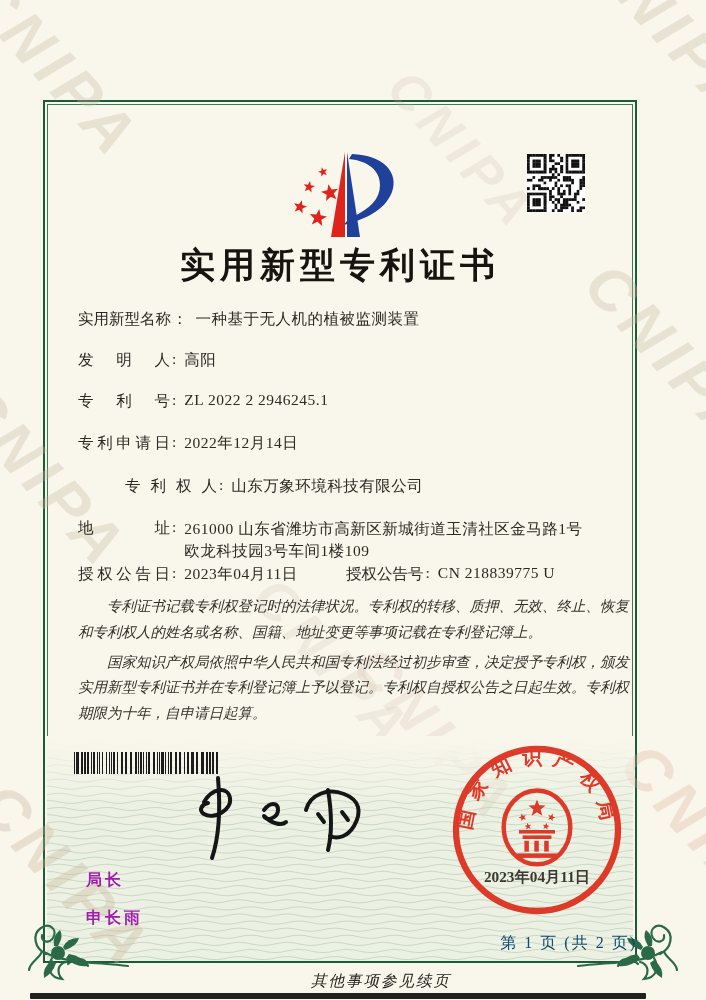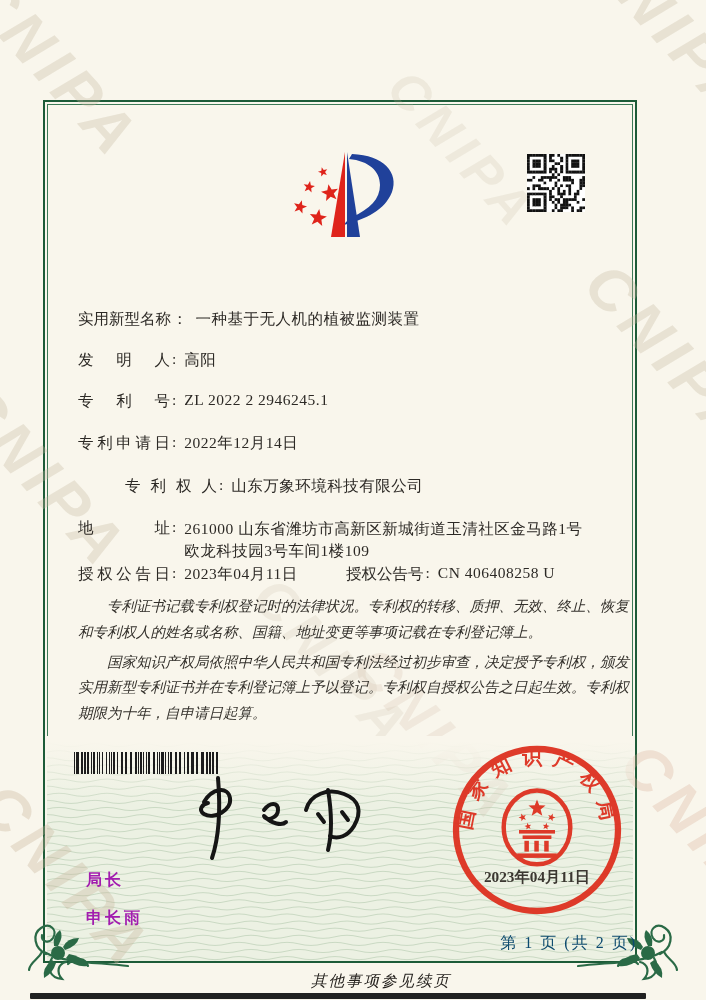--- a/index.html
+++ b/index.html
@@ -551,20 +551,21 @@
       <rect x="13.81" y="55.24" width="3" height="3" fill="#111"></rect>
       <rect x="16.57" y="38.67" width="3" height="3" fill="#111"></rect>
       <rect x="16.57" y="41.43" width="3" height="3" fill="#111"></rect>
       <rect x="16.57" y="44.19" width="3" height="3" fill="#111"></rect>
       <rect x="16.57" y="46.95" width="3" height="3" fill="#111"></rect>
       <rect x="16.57" y="49.71" width="3" height="3" fill="#111"></rect>
       <rect x="16.57" y="52.48" width="3" height="3" fill="#111"></rect>
       <rect x="16.57" y="55.24" width="3" height="3" fill="#111"></rect>
     </svg>
 
+  <div class="abs title">实用新型专利证书</div>
 
   <div class="abs row" style="top:309px;font-family:Liberation Mono, monospace;">
     <span class="flabel">实用新型名称</span><span class="colon">：</span><span class="fvalue">一种基于无人机的植被监测装置</span>
   </div>
   <div class="abs row" style="top:350px;">
     <span class="flabel">发明人</span><span class="colon">:</span><span class="fvalue">高阳</span>
   </div>
   <div class="abs row" style="top:391px;">
     <span class="flabel">专利号</span><span class="colon">:</span><span class="fvalue">ZL 2022 2 2946245.1</span>
   </div>
@@ -572,21 +573,21 @@
     <span class="flabel">专利申请日</span><span class="colon">:</span><span class="fvalue">2022年12月14日</span>
   </div>
   <div class="abs row" style="top:476px;margin-left:47px;">
     <span class="flabel">专利权人</span><span class="colon">:</span><span class="fvalue">山东万象环境科技有限公司</span>
   </div>
   <div class="abs row" style="top:518px;">
     <span class="flabel">地址</span><span class="colon">:</span><span class="fvalue addr-val"><span>261000 山东省潍坊市高新区新城街道玉清社区金马路1号</span><br><span>欧龙科技园3号车间1楼109</span></span>
   </div>
   <div class="abs row" style="top:564px;">
     <span class="flabel">授权公告日</span><span class="colon">:</span><span class="fvalue">2023年04月11日</span>
-    <span class="grant-group2"><span>授权公告号</span><span class="colon">:</span><span class="fvalue">CN 406408258 U</span></span>
+    <span class="grant-group2"><span>授权公告号</span><span class="colon">:</span><span class="fvalue">CN 218839775 U</span></span>
   </div>
 
   <div class="abs paras">
     <p>专利证书记载专利权登记时的法律状况。专利权的转移、质押、无效、终止、恢复和专利权人的姓名或名称、国籍、地址变更等事项记载在专利登记簿上。</p>
     <p>国家知识产权局依照中华人民共和国专利法经过初步审查，决定授予专利权，颁发实用新型专利证书并在专利登记簿上予以登记。专利权自授权公告之日起生效。专利权期限为十年，自申请日起算。</p>
   </div>
 
   <svg class="abs barcode" id="barcode" width="148" height="22" viewBox="0 0 148 22">
       <rect x="0" y="0" width="1" height="22" fill="#1c1c1c"></rect>
       <rect x="2" y="0" width="3" height="22" fill="#1c1c1c"></rect>

